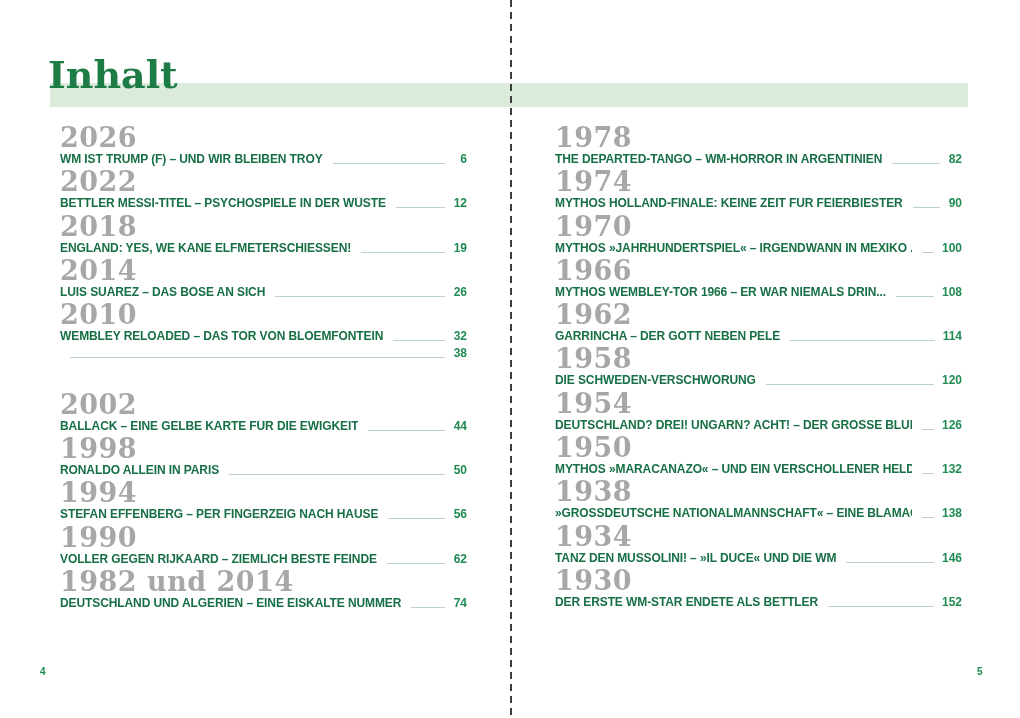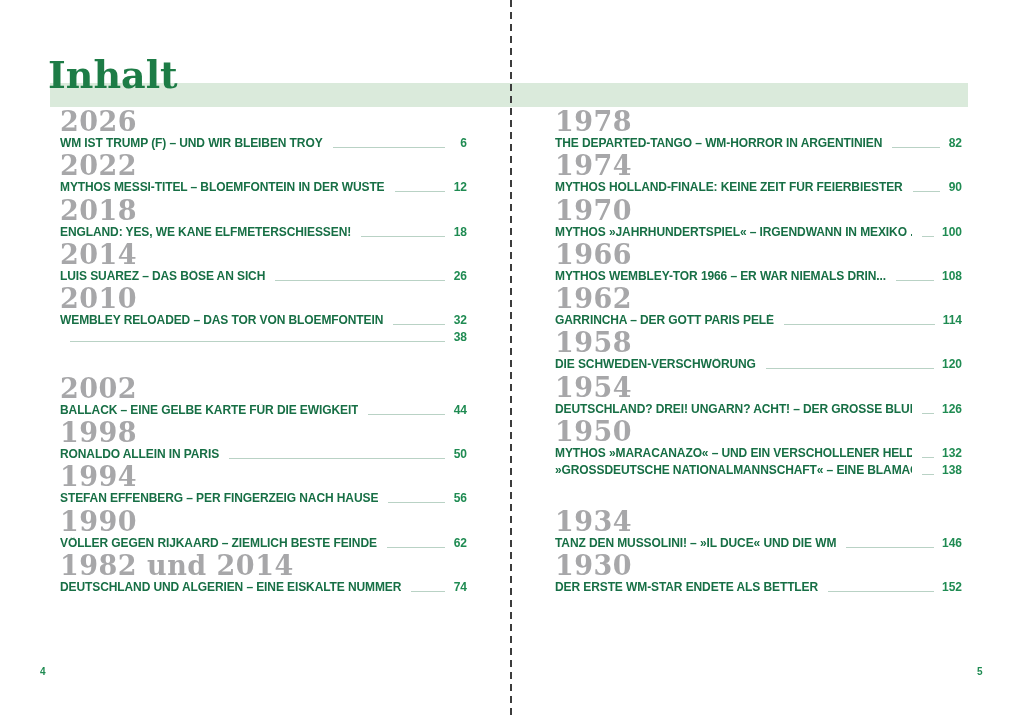--- a/index.html
+++ b/index.html
@@ -14,21 +14,21 @@
   }
   .page-title{
     position:absolute;left:48px;top:56px;margin:0;
     font-family:"DejaVu Serif",serif;font-weight:bold;
     font-size:38px;line-height:38px;color:var(--title-green,#1d7c46);
   }
   .divider{
     position:absolute;left:510px;top:0;width:2px;height:718px;
     background:repeating-linear-gradient(to bottom,var(--divider,#3c3c3c) 0 7px,transparent 7px 12px);
   }
-  .col{position:absolute;top:108px;}
+  .col{position:absolute;top:124px;}
   .col-left{left:60px;width:407px;}
   .col-right{left:555px;width:407px;}
   .entry{height:44.3px;overflow:visible;}
   .year{
     font-family:"DejaVu Serif",serif;font-weight:bold;
     font-size:27px;line-height:27px;min-height:27px;
     color:var(--year-gray,#a7a7a9);letter-spacing:0.5px;white-space:nowrap;
   }
   .row{display:flex;align-items:flex-end;height:14px;margin-top:1px;}
   .etitle{
@@ -69,32 +69,32 @@
     <div class="row">
       <span class="etitle">WM IST TRUMP (F) – UND WIR BLEIBEN TROY</span>
       <span class="leader"></span>
       <span class="pnum">6</span>
     </div>
   </div>
 
   <div class="entry">
     <div class="year">2022</div>
     <div class="row">
-      <span class="etitle">MYTHOS MESSI-TITEL – BLOEMFONTEIN IN DER WÜSTE</span>
+      <span class="etitle">BETTLER MESSI-TITEL – PSYCHOSPIELE IN DER WÜSTE</span>
       <span class="leader"></span>
       <span class="pnum">12</span>
     </div>
   </div>
 
   <div class="entry">
     <div class="year">2018</div>
     <div class="row">
       <span class="etitle">ENGLAND: YES, WE KANE ELFMETERSCHIESSEN!</span>
       <span class="leader"></span>
-      <span class="pnum">18</span>
+      <span class="pnum">19</span>
     </div>
   </div>
 
   <div class="entry">
     <div class="year">2014</div>
     <div class="row">
       <span class="etitle">LUIS SUÁREZ – DAS BÖSE AN SICH</span>
       <span class="leader"></span>
       <span class="pnum">26</span>
     </div>
@@ -195,21 +195,21 @@
     <div class="row">
       <span class="etitle">MYTHOS WEMBLEY-TOR 1966 – ER WAR NIEMALS DRIN...</span>
       <span class="leader"></span>
       <span class="pnum">108</span>
     </div>
   </div>
 
   <div class="entry">
     <div class="year">1962</div>
     <div class="row">
-      <span class="etitle">GARRINCHA – DER GOTT PARIS PELÉ</span>
+      <span class="etitle">GARRINCHA – DER GOTT NEBEN PELÉ</span>
       <span class="leader"></span>
       <span class="pnum">114</span>
     </div>
   </div>
 
   <div class="entry">
     <div class="year">1958</div>
     <div class="row">
       <span class="etitle">DIE SCHWEDEN-VERSCHWÖRUNG</span>
       <span class="leader"></span>
@@ -229,20 +229,21 @@
   <div class="entry">
     <div class="year">1950</div>
     <div class="row">
       <span class="etitle">MYTHOS »MARACANÃZO« – UND EIN VERSCHOLLENER HELD</span>
       <span class="leader"></span>
       <span class="pnum">132</span>
     </div>
   </div>
 
   <div class="entry">
+    <div class="year">1938</div>
     <div class="row">
       <span class="etitle">»GROSSDEUTSCHE NATIONALMANNSCHAFT« – EINE BLAMAGE</span>
       <span class="leader"></span>
       <span class="pnum">138</span>
     </div>
   </div>
 
   <div class="entry">
     <div class="year">1934</div>
     <div class="row">

